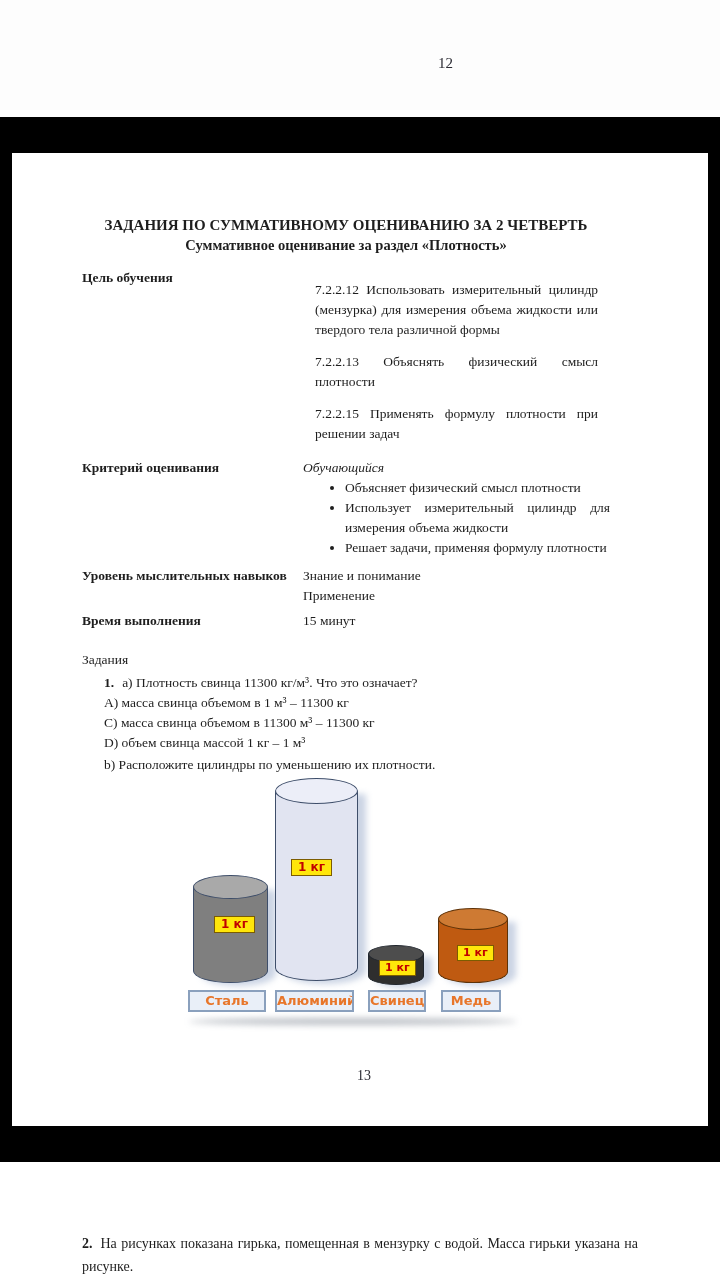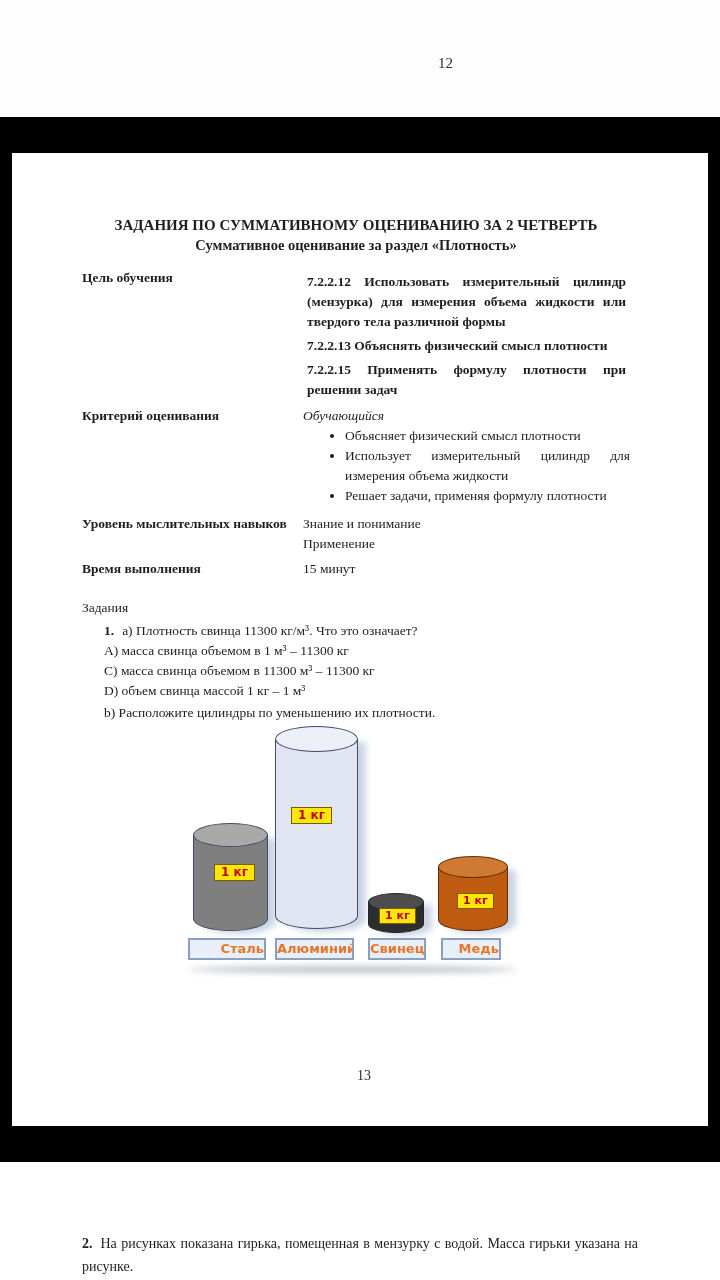--- a/index.html
+++ b/index.html
@@ -10,31 +10,31 @@
   .b { font-weight:bold; margin-right:8px; }
 
   
   .top-strip { position:absolute; top:0; left:0; width:720px; height:117px; background:#fdfdfd; }
   .pgnum-prev { position:absolute; left:438px; top:55px; font-size:15px; color:#2b2b33; }
 
   
   .frame { position:absolute; top:117px; left:0; width:720px; height:1045px; background:#000; }
   .page  { position:absolute; top:36px; left:12px; width:696px; height:973px; background:#fff; }
 
-  .content { padding:62px 78px 0 70px; font-size:13.5px; line-height:20px; }
+  .content { padding:62px 98px 0 70px; font-size:13.5px; line-height:20px; }
   .title    { text-align:center; font-weight:bold; font-size:15px;   line-height:20px; }
   .subtitle { text-align:center; font-weight:bold; font-size:14.5px; line-height:20px; }
 
   .rows { margin-top:13px; }
   .row { display:grid; grid-template-columns:208px 1fr;gap:13px; }
   .row-criteria { margin-top:2px; }
   .row-skills   { margin-top:8px; }
   .row-time     { margin-top:5px; }
   .rlabel { font-weight:bold; }
-  .rvalue p { margin:4px; text-align:justify;font-weight:bold; }
+  .rvalue p { margin:12px; text-align:justify; }
   .lead { font-style:italic; }
   ul.crit { margin:0; padding-left:42px; }
   ul.crit li { text-align:justify; }
 
   .tasks-heading { font-weight:normal; margin-top:19px; }
   .task1 { margin-top:3px;margin-left:22px; }
   .partb { margin-top:2px; }
 
   
   .figure { position:relative; margin-left:103px; margin-top:0; width:350px; height:258px; }
@@ -61,21 +61,21 @@
 
   .tag { position:absolute; background:#ffe60a; color:#c00000; border:1px solid #7c5c00;
          font:bold 12px/15px "DejaVu Sans", sans-serif; padding:0 6px; white-space:nowrap; }
   .tag-steel  { left:29px;  top:141px; }
   .tag-alu    { left:106px; top:84px;  }
   .tag-lead   { left:194px; top:185px; font-size:11px; line-height:14px; padding:0 5px; }
   .tag-copper { left:272px; top:170px; font-size:11px; line-height:14px; padding:0 5px; }
 
   .namebox { position:absolute; top:215px; height:22px; box-sizing:border-box;
              background:#e9eff8; border:2px solid #8aa0bd; color:#e8762a;
-             font:bold 13px/18px "DejaVu Sans", sans-serif; text-align:right; overflow:hidden; }
+             font:bold 13px/18px "DejaVu Sans", sans-serif; text-align:center; overflow:hidden; }
   .nb-steel  { left:3px;   width:78px; }
   .nb-alu    { left:90px;  width:79px; }
   .nb-lead   { left:183px; width:58px; }
   .nb-copper { left:256px; width:60px; }
   .fig-smudge { position:absolute; left:4px; right:18px; top:243px; height:7px;
                 background:rgba(90,100,115,0.4); filter:blur(3px); border-radius:50%; }
 
   .pg13 { position:absolute; top:915px; left:0; right:0; text-align:center;
           font-size:14px; color:#2b2b33;padding-left:8px; }
 

